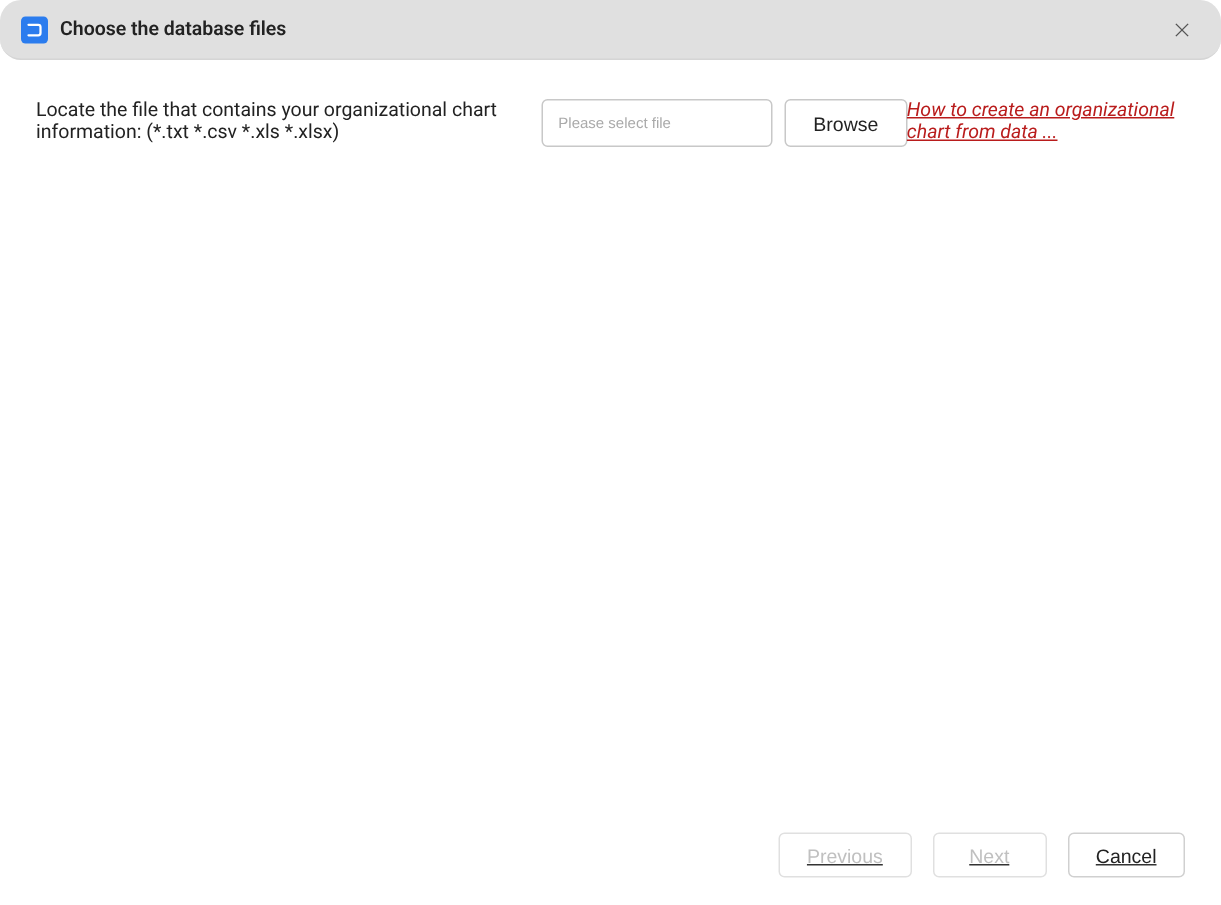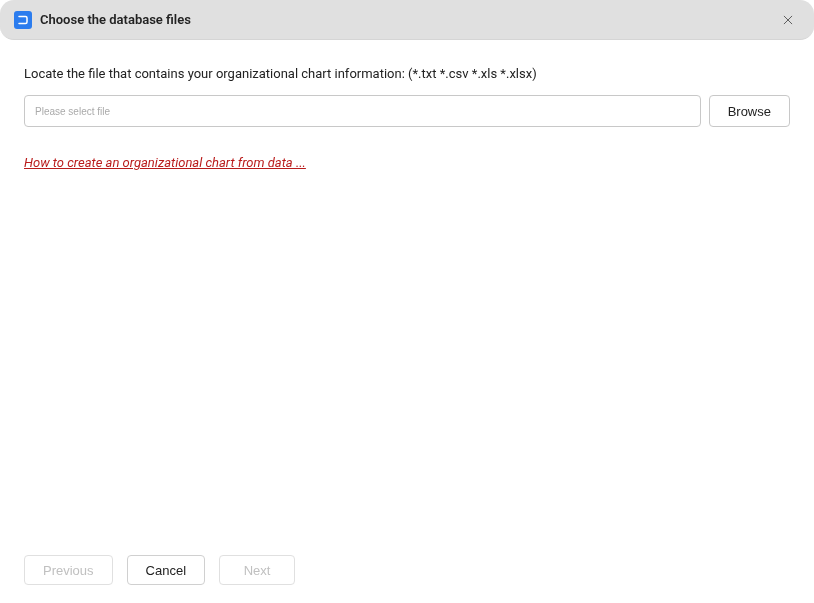--- a/index.html
+++ b/index.html
@@ -62,21 +62,21 @@
     }
     .close-btn svg {
       width: 14px;
       height: 14px;
       stroke: #555;
     }
     .content {
       flex: 1;
       padding: 26px 24px 20px 24px;
       display: flex;
-      flex-direction: column;
+      flex-direction: row;
     }
     .instruction {
       font-size: 13px;
       color: #222;
       margin-bottom: 14px;
     }
     .file-row {
       display: flex;
       gap: 8px;
       margin-bottom: 28px;
@@ -107,22 +107,24 @@
     .help-link {
       font-size: 13px;
       color: #b91c1c;
       text-decoration: underline;
       cursor: pointer;
       width: fit-content;
       font-style: italic;
     }
     .footer {
       display: flex;
+      justify-content: flex-end;
       gap: 14px;
       padding: 16px 24px 18px 24px;
+      text-decoration: underline;
     }
     .footer-btn {
       height: 30px;
       min-width: 76px;
       padding: 0 18px;
       border: 1px solid #d0d0d0;
       border-radius: 4px;
       background: #fff;
       font-size: 13px;
       color: #222;
@@ -158,15 +160,15 @@
   <div class="instruction">Locate the file that contains your organizational chart information: (*.txt *.csv *.xls *.xlsx)</div>
   <div class="file-row">
     <input type="text" class="file-input" placeholder="Please select file" style="">
     <button class="browse-btn">Browse</button>
   </div>
   <a class="help-link">How to create an organizational chart from data ...</a>
 </div>
 
 <div class="footer">
   <button class="footer-btn" disabled="">Previous</button>
+  <button class="footer-btn" disabled="">Next</button>
   <button class="footer-btn">Cancel</button>
-  <button class="footer-btn" disabled="">Next</button>
 </div>
 
 </body></html>

